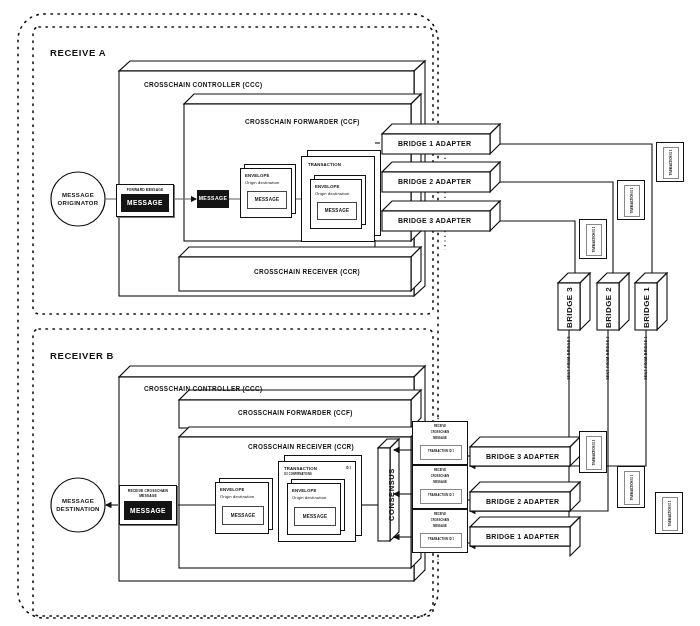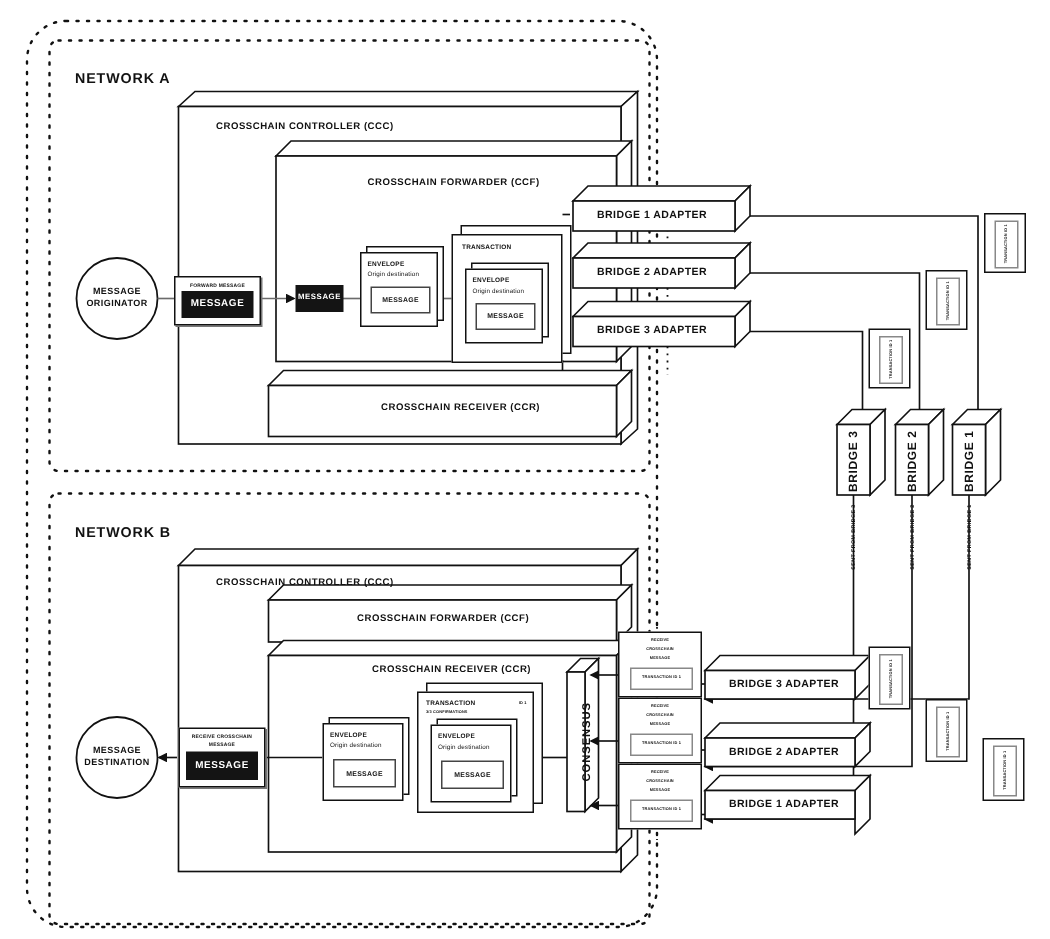--- a/index.html
+++ b/index.html
@@ -176,21 +176,21 @@
       <polygon points="580,517 580,546 570,556 570,527" fill="#fff" stroke="#111" stroke-width="1.1"></polygon>
       <rect x="470" y="527" width="100" height="19" fill="#fff" stroke="#111" stroke-width="1.1"></rect>
     </g>
 
     <line x1="450" y1="466" x2="450" y2="482" stroke="#111" stroke-width="1.2" stroke-dasharray="1.2 3"></line>
     <line x1="450" y1="511" x2="450" y2="527" stroke="#111" stroke-width="1.2" stroke-dasharray="1.2 3"></line>
 
     <path d="M375,240 L375,247" stroke="#111" stroke-width="1.1" fill="none"></path>
   </svg>
 
-  <div class="lbl netlabel" style="left:50px;top:47px;">NETWORK A</div>
+  <div class="lbl netlabel" style="left:50px;top:47px;">RECEIVE A</div>
 
   <div class="lbl boxlabel" style="left:144px;top:81px;">CROSSCHAIN CONTROLLER (CCC)</div>
 
   <div class="lbl boxlabel" style="left:245px;top:118px;">CROSSCHAIN FORWARDER (CCF)</div>
 
   <div class="lbl boxlabel" style="left:254px;top:268px;">CROSSCHAIN RECEIVER (CCR)</div>
 
   <div style="position:absolute;left:51px;top:191px;width:54px;" class="circlelabel">
     <div>MESSAGE</div>
     <div>ORIGINATOR</div>
@@ -279,21 +279,21 @@
       <div class="tiny2 vert" style="position:absolute;left:-16px;top:14px;width:46px;text-align:center;transform:rotate(-90deg);">TRANSACTION ID 1</div>
     </div>
   </div>
 
   <div style="position:absolute;left:579px;top:431px;width:26px;height:40px;border:1.4px solid #111;background:#fff;">
     <div style="position:absolute;left:6px;top:4px;width:14px;height:32px;border:1px solid #888;background:#fff;">
       <div class="tiny2 vert" style="position:absolute;left:-16px;top:14px;width:46px;text-align:center;transform:rotate(-90deg);">TRANSACTION ID 1</div>
     </div>
   </div>
 
-  <div class="lbl netlabel" style="left:50px;top:350px;">NETWORK B</div>
+  <div class="lbl netlabel" style="left:50px;top:350px;">RECEIVER B</div>
 
   <div class="lbl boxlabel" style="left:144px;top:385px;">CROSSCHAIN CONTROLLER (CCC)</div>
 
   <div class="lbl boxlabel" style="left:238px;top:409px;">CROSSCHAIN FORWARDER (CCF)</div>
 
   <div class="lbl boxlabel" style="left:248px;top:443px;">CROSSCHAIN RECEIVER (CCR)</div>
 
   <div style="position:absolute;left:48px;top:497px;width:60px;" class="circlelabel">
     <div>MESSAGE</div>
     <div>DESTINATION</div>

